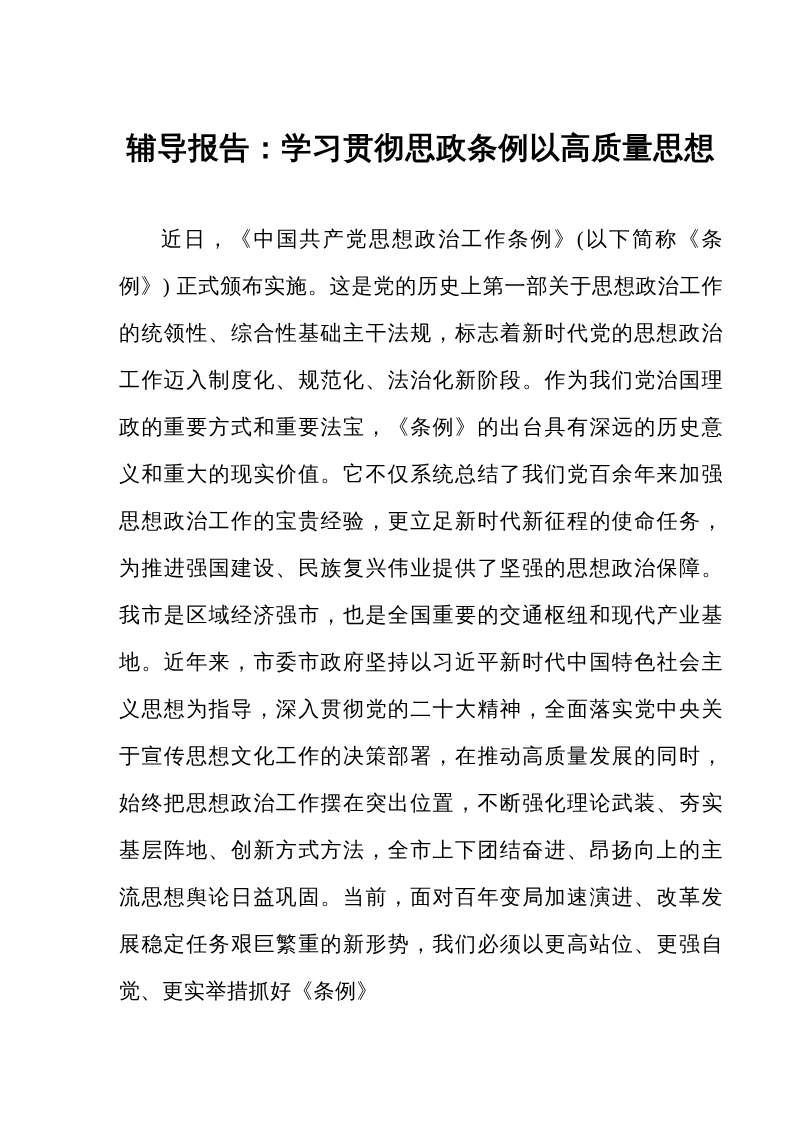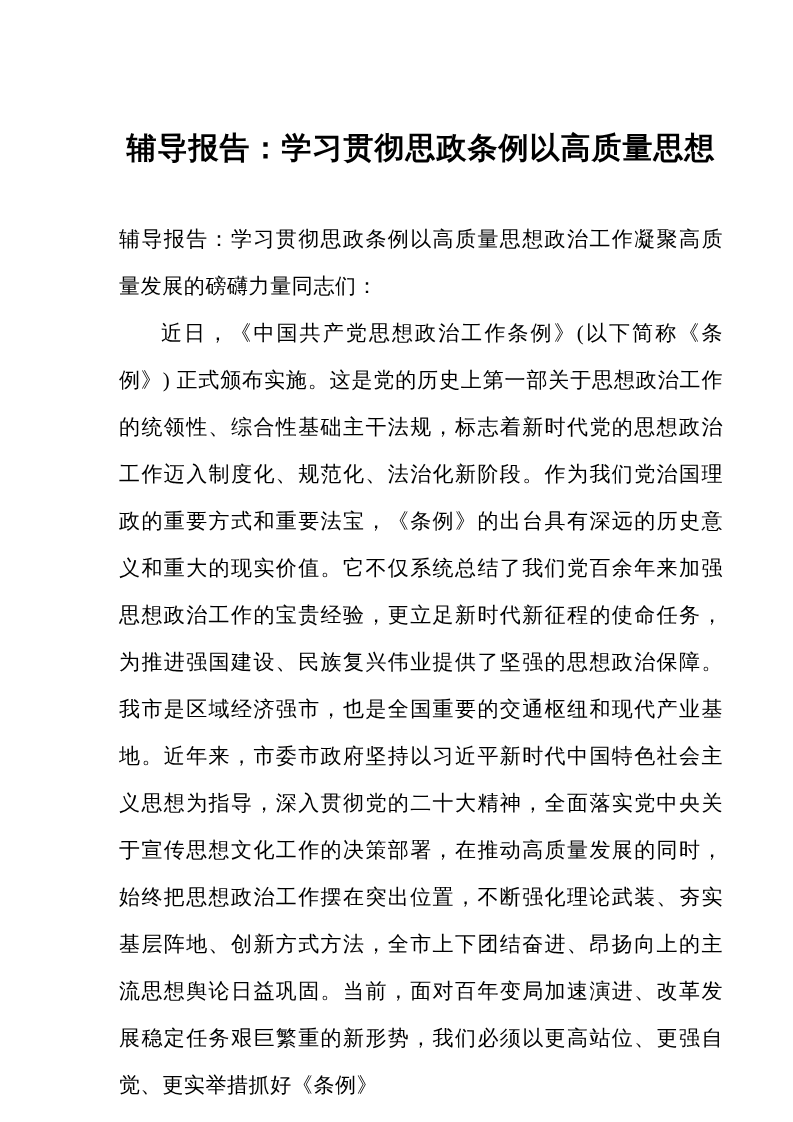--- a/index.html
+++ b/index.html
@@ -53,17 +53,16 @@
 </head>
 <body>
 
 <div class="page">
 
   <h1 class="doc-title">
     <span class="title-line">辅导报告：学习贯彻思政条例以高质量思想</span>
   </h1>
 
   <div class="doc-body">
-    <p class="para">辅导报告：学习贯彻思政条例以高质量思想政治工作凝聚高质量发展的磅礴力量同志们：</p>
     <p class="para indent">近日，《中国共产党思想政治工作条例》(以下简称《条例》) 正式颁布实施。这是党的历史上第一部关于思想政治工作的统领性、综合性基础主干法规，标志着新时代党的思想政治工作迈入制度化、规范化、法治化新阶段。作为我们党治国理政的重要方式和重要法宝，《条例》的出台具有深远的历史意义和重大的现实价值。它不仅系统总结了我们党百余年来加强思想政治工作的宝贵经验，更立足新时代新征程的使命任务，为推进强国建设、民族复兴伟业提供了坚强的思想政治保障。我市是区域经济强市，也是全国重要的交通枢纽和现代产业基地。近年来，市委市政府坚持以习近平新时代中国特色社会主义思想为指导，深入贯彻党的二十大精神，全面落实党中央关于宣传思想文化工作的决策部署，在推动高质量发展的同时，始终把思想政治工作摆在突出位置，不断强化理论武装、夯实基层阵地、创新方式方法，全市上下团结奋进、昂扬向上的主流思想舆论日益巩固。当前，面对百年变局加速演进、改革发展稳定任务艰巨繁重的新形势，我们必须以更高站位、更强自觉、更实举措抓好《条例》</p>
   </div>
 
 </div>
 
 </body></html>

